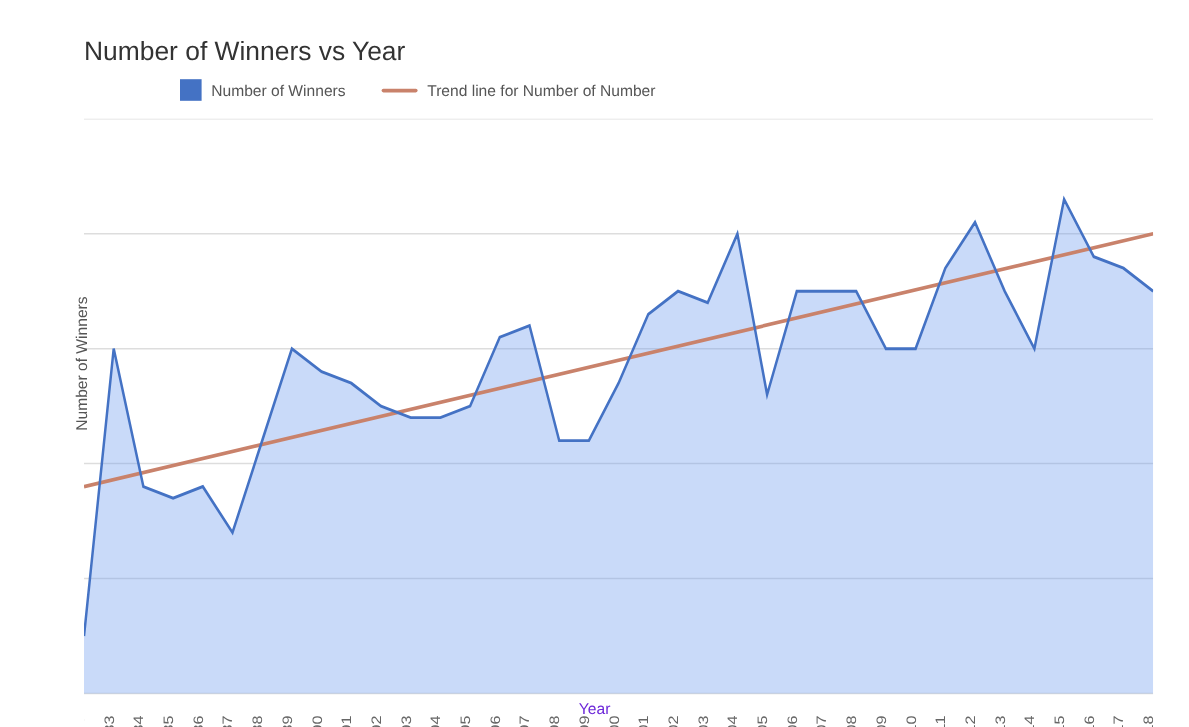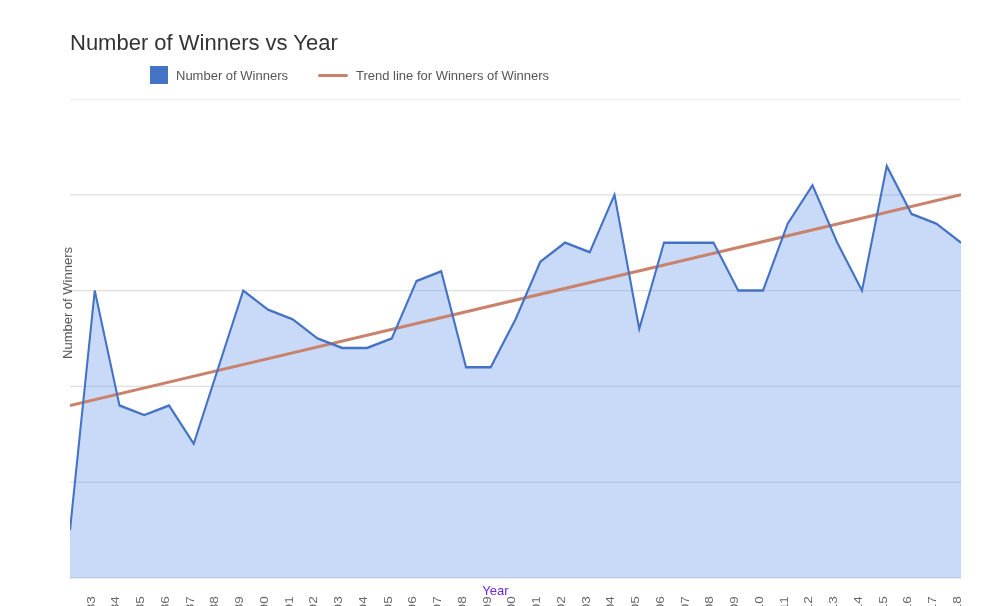--- a/index.html
+++ b/index.html
@@ -76,21 +76,21 @@
 <div class="chart-container">
   <h1 class="chart-title">Number of Winners vs Year</h1>
   
   <div class="legend">
     <div class="legend-item">
       <div class="legend-box"></div>
       <span>Number of Winners</span>
     </div>
     <div class="legend-item">
       <div class="legend-line"></div>
-      <span>Trend line for Winners of Winners</span>
+      <span>Trend line for Number of Number</span>
     </div>
   </div>
 
   <span class="y-axis-label">Number of Winners</span>
   <span class="x-axis-label">Year</span>
 
   <svg class="main-chart" id="chartSvg" viewBox="0 0 860 430" preserveAspectRatio="none">
 
     <line x1="0" y1="390" x2="860" y2="390" stroke="#ddd" stroke-width="1"></line>
     <line x1="0" y1="312" x2="860" y2="312" stroke="#ddd" stroke-width="1"></line>

